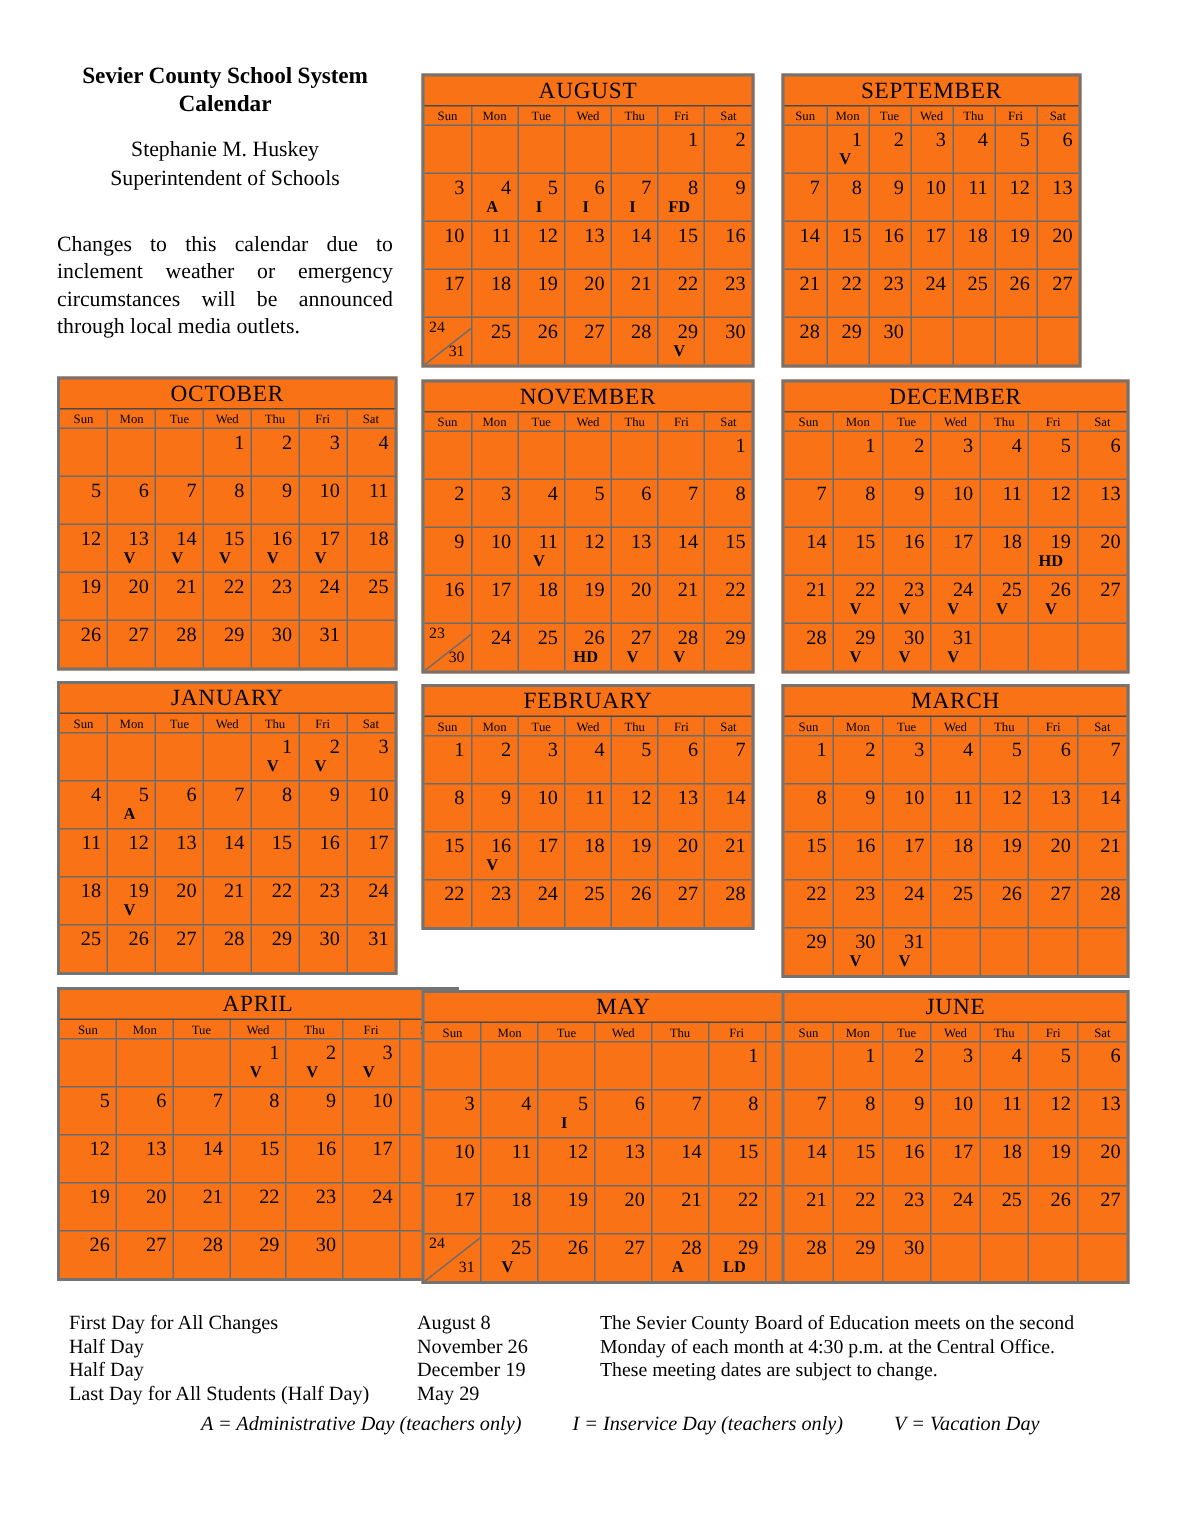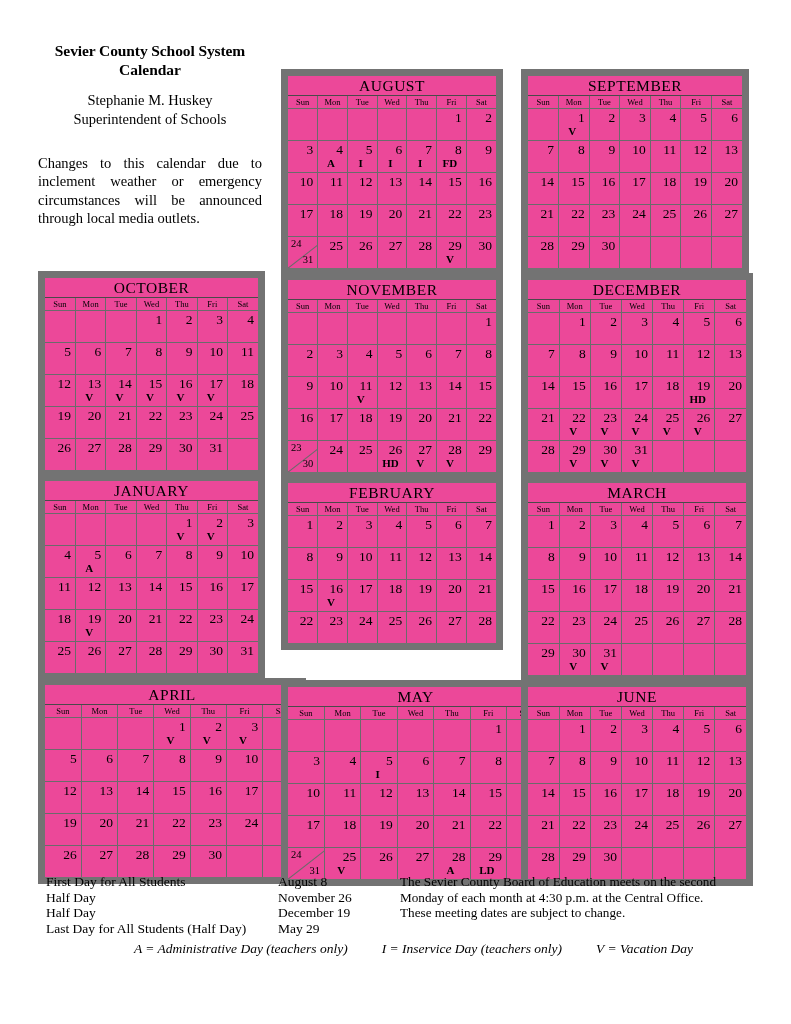--- a/index.html
+++ b/index.html
@@ -56,23 +56,22 @@
     line-height: 1.28;
     margin-top: 26px;
     text-align: justify;
     text-align-last: left;
   }
 
   
   .month {
     position: absolute;
     box-sizing: border-box;
-    border: 7px solid #737373;
-    background: #ec4899;
-    margin-top: 20px;
+    border: 2px solid #737373;
+    background: #f97316;
   }
   .month-title {
     text-align: center;
     font-size: 15.5px;
     line-height: 19px;
     height: 19px;
     border-bottom: 1px solid #4a4a4a;
     letter-spacing: 0.5px;
     white-space: nowrap;
   }
@@ -328,21 +327,21 @@
               <span class="daynum">29</span>
               <span class="mark">V</span>
             </td>
             <td>
               <span class="daynum">30</span>
             </td>
           </tr>
         </tbody>
       </table>
     </div>
-    <div class="month" style="left: 521px; top: 49px; width: 228px;">
+    <div class="month" style="left: 521px; top: 49px; width: 200px;">
       <div class="month-title">SEPTEMBER</div>
       <table class="month-grid">
         <thead>
           <tr>
             <th>Sun</th>
             <th>Mon</th>
             <th>Tue</th>
             <th>Wed</th>
             <th>Thu</th>
             <th>Fri</th>
@@ -1598,21 +1597,21 @@
           </tr>
         </tbody>
       </table>
     </div>
   </div>
 
 <div id="footer-left">
   <table>
     <tbody id="key-dates-body">
         <tr>
-          <td class="lbl">First Day for All Students</td>
+          <td class="lbl">First Day for All Changes</td>
           <td>August 8</td>
         </tr>
         <tr>
           <td class="lbl">Half Day</td>
           <td>November 26</td>
         </tr>
         <tr>
           <td class="lbl">Half Day</td>
           <td>December 19</td>
         </tr>

